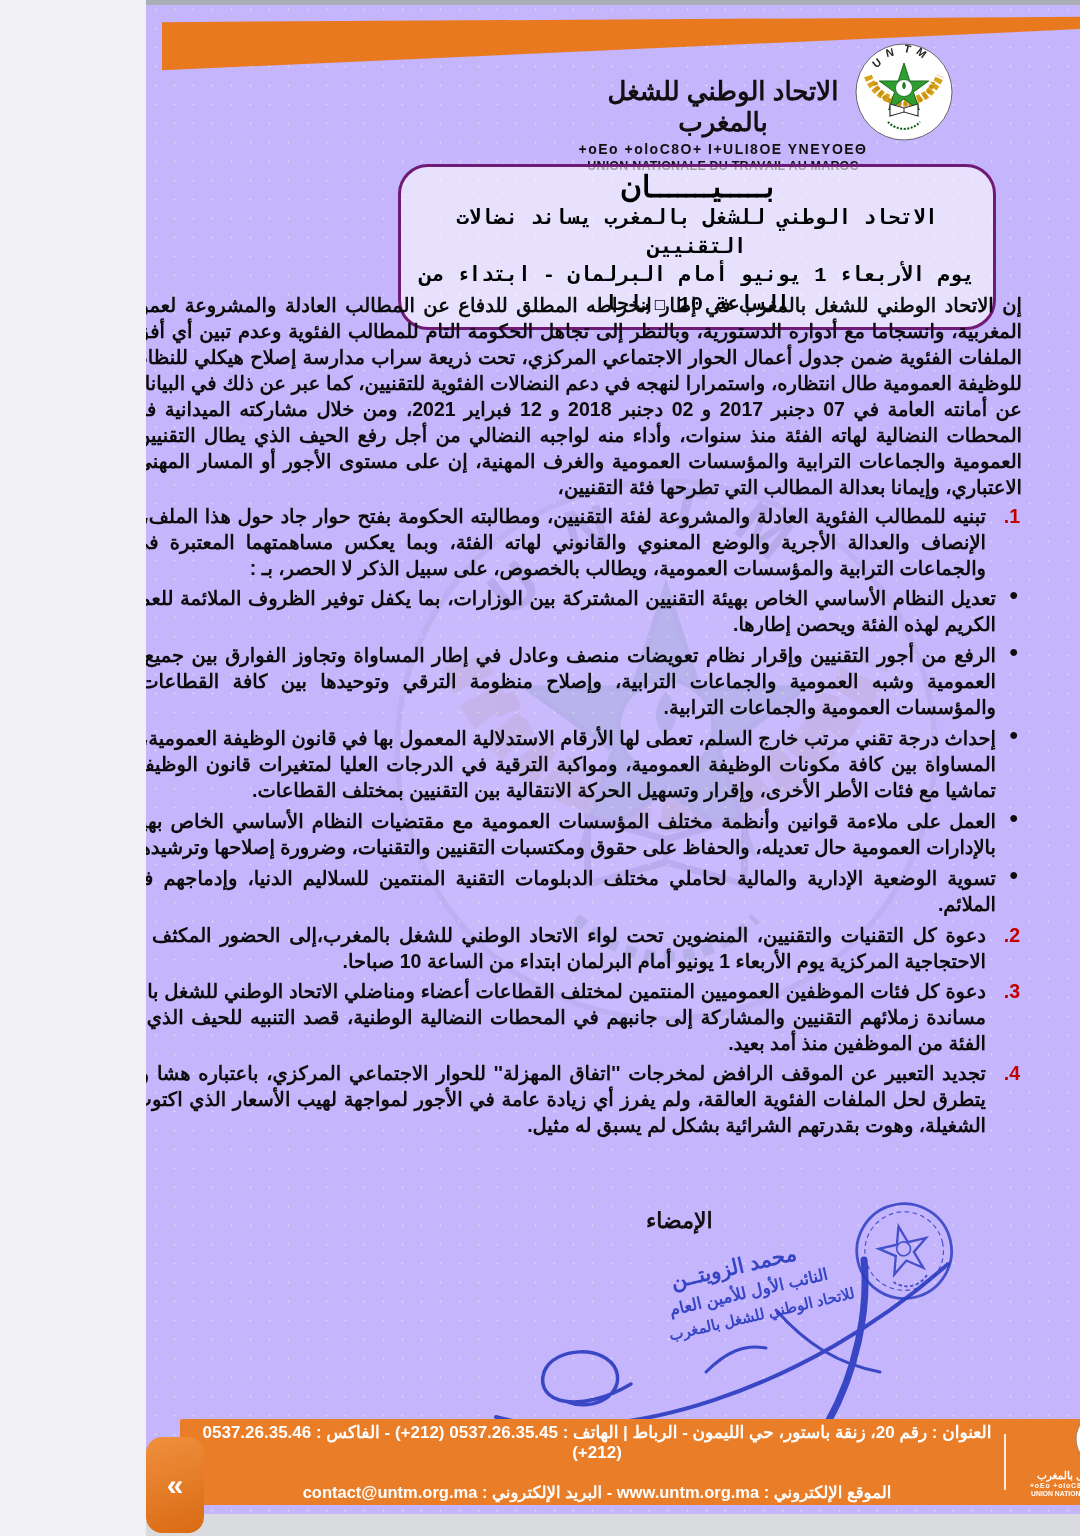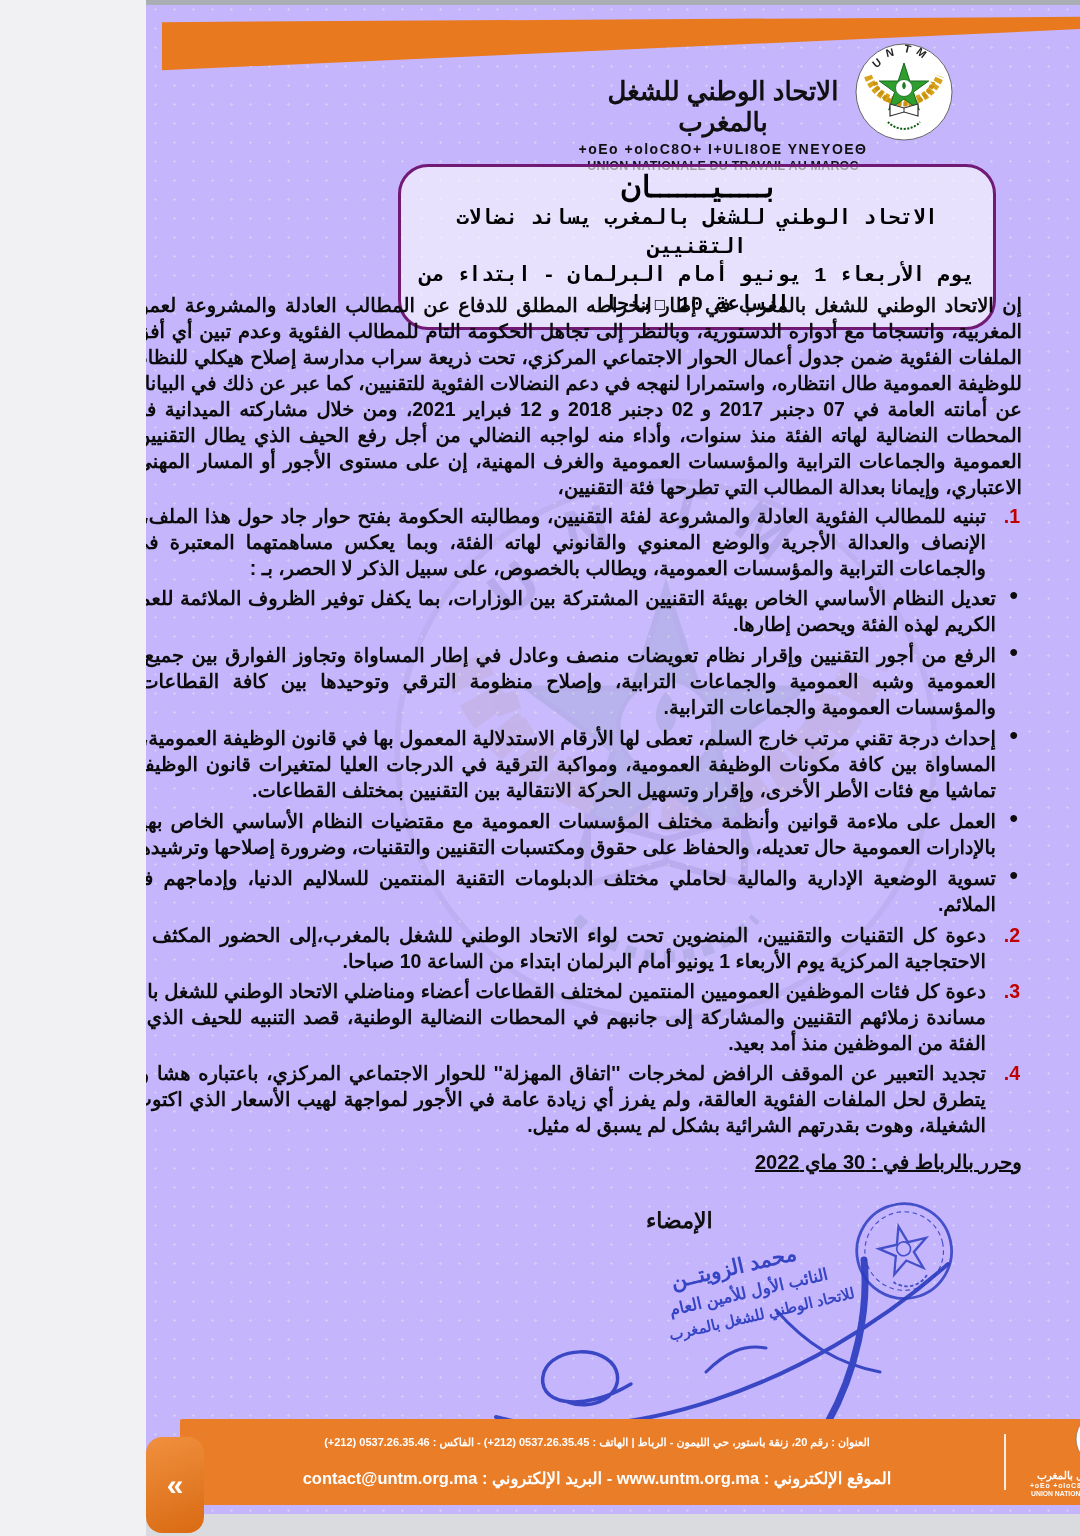--- a/index.html
+++ b/index.html
@@ -53,21 +53,21 @@
   .footer-bar{position:absolute;left:34px;top:1419px;width:1016px;height:86px;background:#ea7d28;
         display:flex;flex-direction:row;align-items:center;z-index:3;border-radius:2px;}
   .footer-logo-block{width:186px;display:flex;flex-direction:column;align-items:center;
         justify-content:flex-start;margin-top:-16px;color:#fff;text-align:center;}
   .footer-logo-block svg{width:56px;height:56px;}
   .f-org-ar{font-size:10.5px;font-weight:bold;margin-top:2px;}
   .f-tif{font-size:7px;font-weight:bold;letter-spacing:.8px;direction:ltr;margin-top:1px;}
   .f-org-fr{font-size:6.8px;font-weight:bold;direction:ltr;margin-top:1px;}
   .footer-divider{width:2px;height:56px;background:#ffffff;opacity:.85;margin:0 4px;}
   .footer-text{flex:1;text-align:center;color:#ffffff;font-weight:bold;padding-left:14px;}
-  .footer-line1{font-size:11px;margin-bottom:20px;}
+  .footer-line1{font-size:17px;margin-bottom:20px;}
   .footer-line2{font-size:16.5px;}
   .footer-tab{position:absolute;left:0;top:1437px;width:58px;height:96px;border-radius:16px;
         background:linear-gradient(160deg,#f0903f,#d96a12);z-index:5;display:flex;align-items:center;
         justify-content:center;color:#fff;font-size:30px;font-weight:bold;cursor:pointer;}
 </style>
 </head>
 <body>
 
 <div class="page">
 
@@ -150,21 +150,20 @@
     </div>
     <div class="item">
       <span class="item-num">3.</span>
       <span>دعوة كل فئات الموظفين العموميين المنتمين لمختلف القطاعات أعضاء ومناضلي الاتحاد الوطني للشغل بالمغرب إلى مساندة زملائهم التقنيين والمشاركة إلى جانبهم في المحطات النضالية الوطنية، قصد التنبيه للحيف الذي يطال هاته الفئة من الموظفين منذ أمد بعيد.</span>
     </div>
     <div class="item">
       <span class="item-num">4.</span>
       <span>تجديد التعبير عن الموقف الرافض لمخرجات ''اتفاق المهزلة'' للحوار الاجتماعي المركزي، باعتباره هشا وشاردا ولم يتطرق لحل الملفات الفئوية العالقة، ولم يفرز أي زيادة عامة في الأجور لمواجهة لهيب الأسعار الذي اكتوت به جيوب الشغيلة، وهوت بقدرتهم الشرائية بشكل لم يسبق له مثيل.</span>
     </div>
 
-    <span class="date-line">وحرر بالرباط في : 30 ماي 2022</span>
   </div>
 
   <div class="sign-label">الإمضاء</div>
 
   <div class="stamp">
     <svg width="104" height="104" viewBox="0 0 90 90">
       <g fill="none" stroke="#2b3cc0" stroke-width="2.4" opacity="0.9">
         <circle cx="45" cy="42" r="41"></circle>
         <circle cx="45" cy="42" r="34" stroke-width="1" stroke-dasharray="4 3"></circle>
         <polygon points="45,20 49.9,35.2 65.9,35.2 53,44.6 57.9,59.8 45,50.4 32.1,59.8 37,44.6 24.1,35.2 40.1,35.2" stroke-width="2"></polygon>

